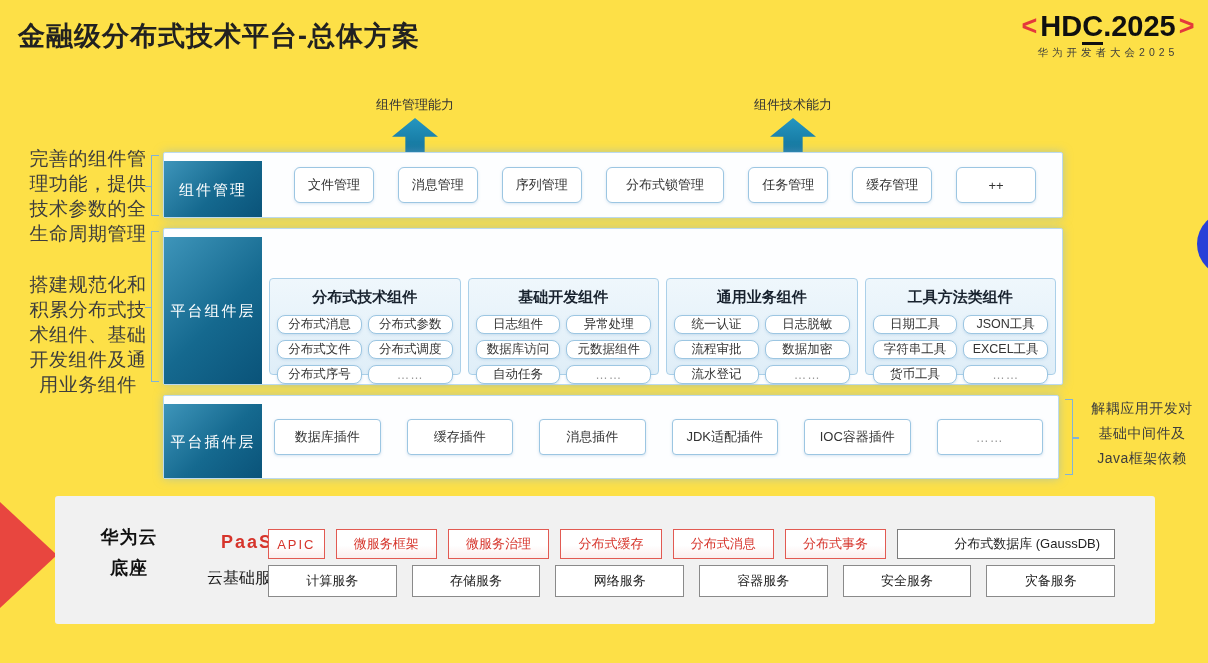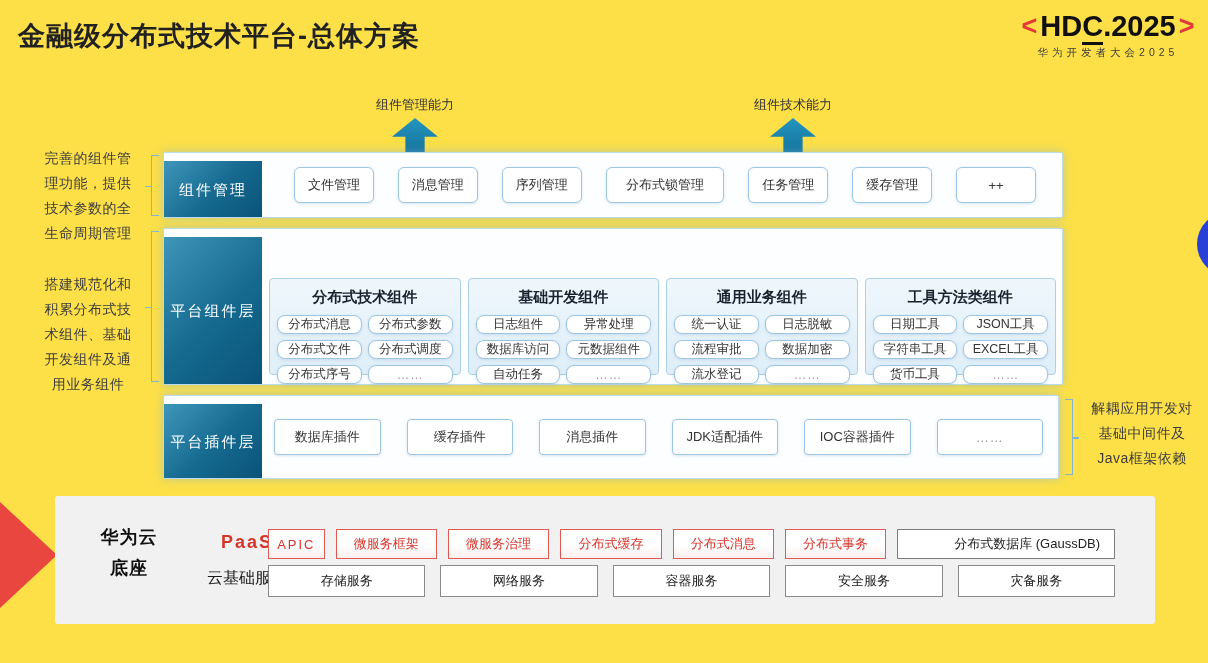--- a/index.html
+++ b/index.html
@@ -22,21 +22,21 @@
   
   .cap { position:absolute; width:130px; text-align:center; }
   .cap-label { font-size:13px; color:#333; margin-bottom:4px; }
   .arrow-up { width:46px; height:41px; margin:0 auto;
               background:linear-gradient(180deg,#2596c0 0%,#0f6c94 100%);
               clip-path:polygon(50% 0,100% 46%,71% 46%,71% 100%,29% 100%,29% 46%,0 46%); }
   .cap1 { left:350px; top:96px; }
   .cap2 { left:728px; top:96px; }
 
   
-  .note { position:absolute; width:126px; text-align:center; font-size:14px; color:#3d3d3d;
+  .note { position:absolute; width:126px; text-align:center; font-size:19px; color:#3d3d3d;
           line-height:25px; letter-spacing:0.5px; }
   .note1 { left:25px; top:146px; }
   .note2 { left:25px; top:272px; }
   .note-r { left:1077px; top:396px; width:130px; font-size:14px; }
 
   
   .bracket { position:absolute; width:8px; border:1.5px solid #82b3d8; }
   .bracket-l { border-right:none; }
   .bracket-l::before { content:""; position:absolute; left:-7px; top:50%; width:7px; height:1.5px; background:#82b3d8; }
   .bk1 { left:151px; top:155px; height:61px; }
@@ -247,20 +247,21 @@
     <div class="paas-row">
       <div class="red-box apic">APIC</div>
       <div class="red-box">微服务框架</div>
       <div class="red-box">微服务治理</div>
       <div class="red-box">分布式缓存</div>
       <div class="red-box">分布式消息</div>
       <div class="red-box">分布式事务</div>
       <div class="db-box">分布式数据库 (GaussDB)</div>
     </div>
     <div class="cloud-row">
+      <div class="gray-box">计算服务</div>
       <div class="gray-box">存储服务</div>
       <div class="gray-box">网络服务</div>
       <div class="gray-box">容器服务</div>
       <div class="gray-box">安全服务</div>
       <div class="gray-box">灾备服务</div>
     </div>
   </div>
 
   <div class="blue-dot"></div>
 

